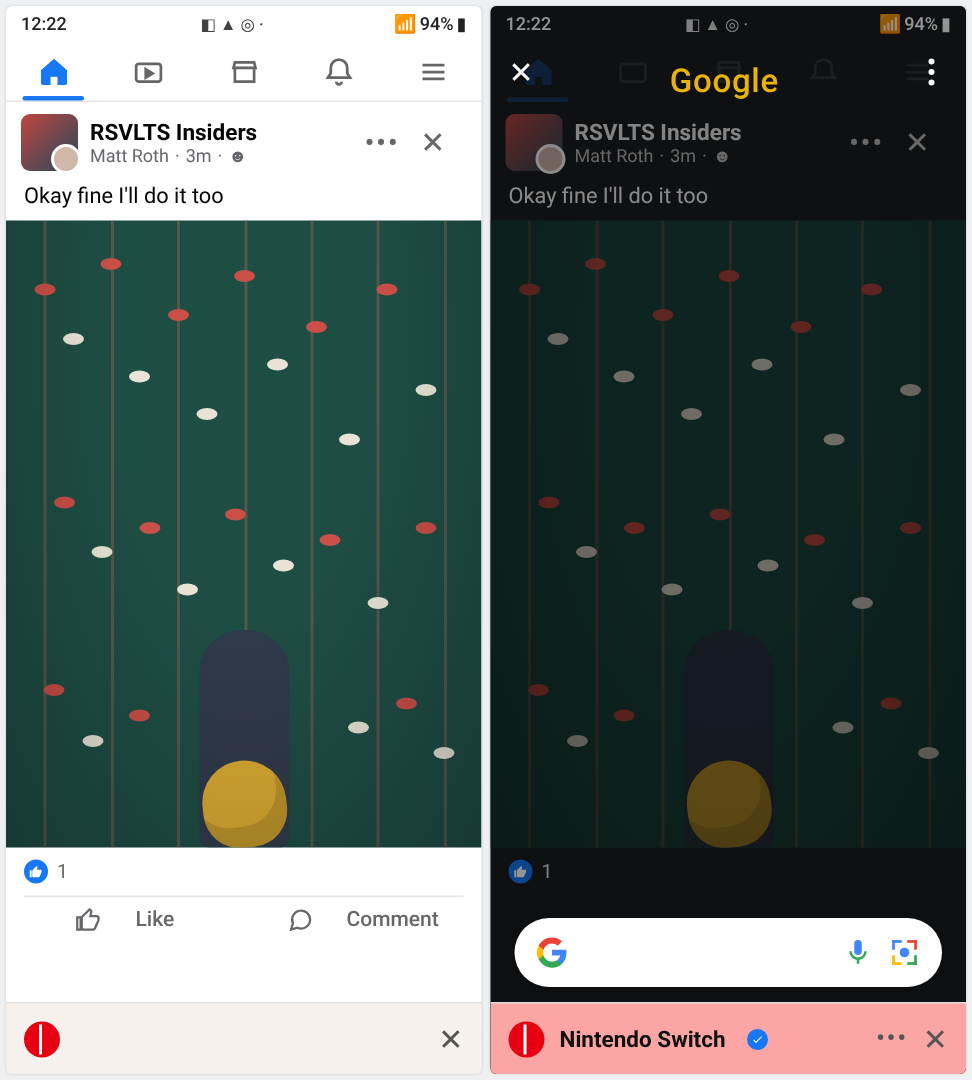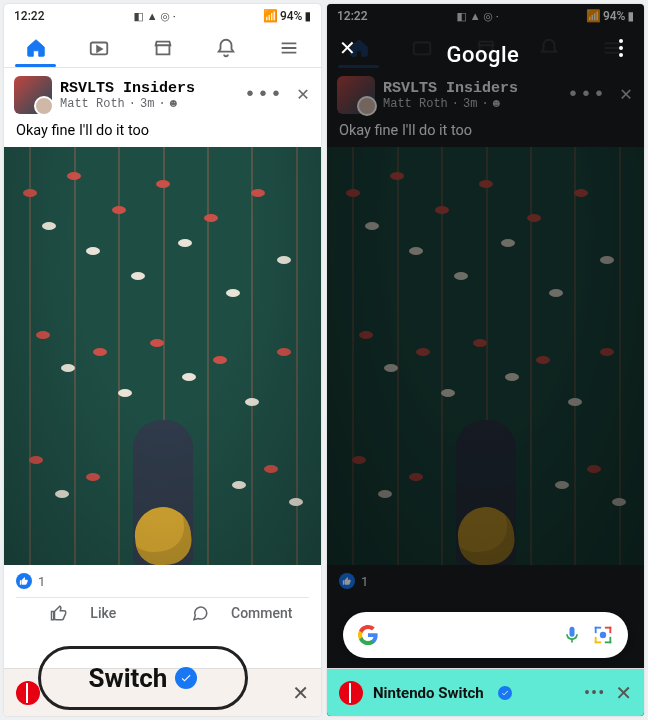--- a/index.html
+++ b/index.html
@@ -58,23 +58,22 @@
     content:"";
     position:absolute;
     bottom:0;left:18%;right:18%;
     height:3px;background:#1877f2;border-radius:2px;
   }
   .nitem svg { width:22px;height:22px;stroke:#666;fill:none;}
   .nitem.active svg{stroke:#1877f2;fill:#1877f2;}
   
   .post-head {
     display:flex;align-items:center;
-    padding:8px 12px 4px 10px;
+    padding:8px 24px 4px 10px;
     gap:8px;
-    font-family:Liberation Mono, monospace;
   }
   .avatar {
     width:38px;height:38px;border-radius:6px;
     background:linear-gradient(135deg,#c0453f,#244a5c);
     position:relative;flex-shrink:0;
   }
   .avatar::after{
     content:"";position:absolute;right:-2px;bottom:-2px;
     width:16px;height:16px;border-radius:50%;
     background:#d0b8a8;border:2px solid #fff;
@@ -144,40 +143,40 @@
 
   
   .phone.dark{background:#1b1d20;}
   .dark .fbnav{border-bottom:none;opacity:.35;filter:brightness(.9);}
   .darkoverlay{position:absolute;inset:0;background:rgba(0,0,0,.42);pointer-events:none;z-index:5;}
   .ghead{
     position:absolute;top:24px;left:0;right:0;height:40px;
     display:flex;align-items:center;padding:0 12px;gap:10px;z-index:10;
   }
   .ghead .gx{color:#fff;font-size:20px;font-weight:300;}
-  .glogo{flex:1;text-align:center;color:#ffffff;font-size:22px;font-weight:500;letter-spacing:.5px;margin-top:12px;}
+  .glogo{flex:1;text-align:center;color:#eab308;font-size:22px;font-weight:500;letter-spacing:.5px;margin-top:12px;}
   .gmore{width:22px;height:22px;display:flex;flex-direction:column;align-items:center;justify-content:center;gap:3px;}
   .gmore span{width:4px;height:4px;border-radius:50%;background:#fff;}
   .dark .post-head{opacity:1;filter:brightness(.95);}
   .dark .ph-title{color:#eee;}
   .dark .ph-meta{color:#bbb;}
   .dark .ph-actions{color:#bbb;}
   .dark .post-text{color:#eee;}
   .dark .reacts{color:#ddd;}
   
   .gpill{
     position:absolute;left:16px;right:16px;bottom:58px;height:46px;
     background:#fff;border-radius:30px;display:flex;align-items:center;
     padding:0 14px;gap:10px;z-index:25;box-shadow:0 2px 6px rgba(0,0,0,.25);
   }
   .gicon{width:22px;height:22px;}
   .gpill .spacer{flex:1;}
   .mic{width:20px;height:20px;}
   .lens{width:22px;height:22px;}
-  .dark .bottombar{background:#5eead4;}
+  .dark .bottombar{background:#fca5a5;}
   .phone.dark .photo::after{content:"";position:absolute;inset:0;background:rgba(0,0,0,.18);}
 </style>
 </head>
 <body>
 
 <div class="wrap">
 
   <div class="phone">
     <div class="status">
       <span>12:22</span>
@@ -306,28 +305,20 @@
     </div>
 
     <div class="graystripe"></div>
 
     <div class="bottombar">
       <span class="redcircle"></span>
       <span class="bb-spacer"></span>
       <span class="bb-x">✕</span>
     </div>
 
-    <div class="pill">
-      <span class="pill-text">Switch</span>
-      <span class="verify">
-        <svg viewBox="0 0 24 24">
-            <path d="M9 16.2 4.8 12l-1.4 1.4L9 19 21 7l-1.4-1.4z"></path>
-          </svg>
-      </span>
-    </div>
   </div>
 
   <div class="phone dark">
     <div class="status">
       <span>12:22</span>
       <span class="glyph">◧ ▲ ◎ ·</span>
       <span class="right">
         <span>📶</span>
         <span>94%</span>
         <span>▮</span>

